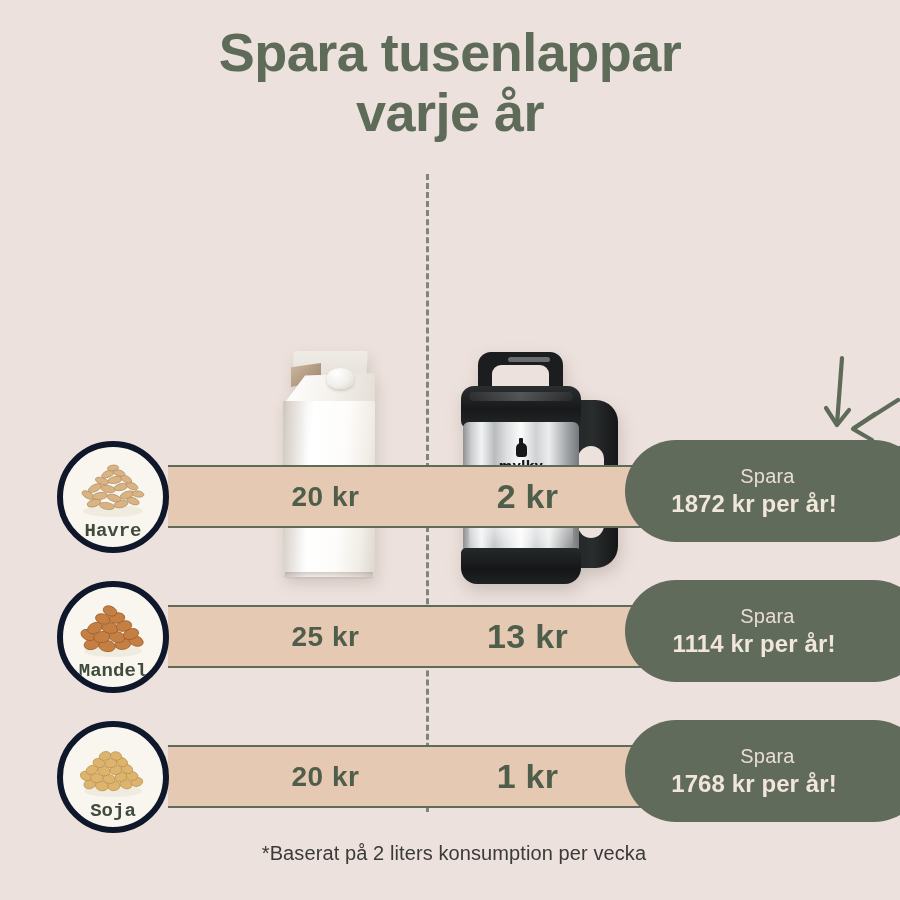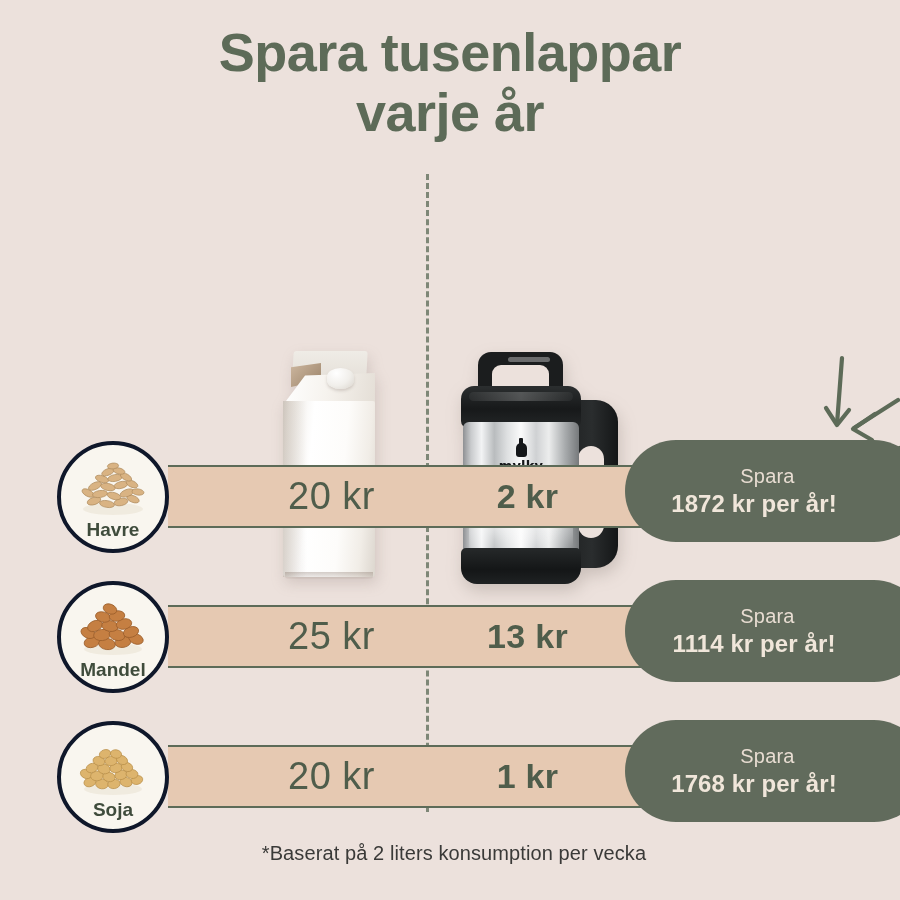--- a/index.html
+++ b/index.html
@@ -330,49 +330,50 @@
   .price {
     position: absolute;
     top: 28px;
     height: 63px;
     display: flex;
     align-items: center;
     justify-content: center;
     color: #4f5d4b;
   }
   .price-carton {
-    left: 244px;
+    left: 238px;
     width: 175px;
-    font-size: 38px;
-    font-weight: 400;
+    font-size: 28px;
+    font-weight: 700;
     letter-spacing: 0.5px;
   }
   .price-machine {
     left: 440px;
     width: 175px;
     font-size: 34px;
     font-weight: 700;
     letter-spacing: 0.3px;
   }
 
   .badge {
     position: absolute;
     left: 57px;
     top: 4px;
     width: 112px;
     height: 112px;
     border-radius: 50%;
     background: #f9f6ef;
-    border: 4px solid #0f172a;
+    border: 6px solid #0f172a;
     display: flex;
     flex-direction: column;
     align-items: center;
     justify-content: flex-start;
     z-index: 4;
     overflow: hidden;
+    font-family: Liberation Mono, monospace;
   }
   .badge-art {
     width: 78px;
     height: 62px;
     margin-top: 12px;
     position: relative;
   }
   .badge-label {
     font-size: 19px;
     font-weight: 700;

